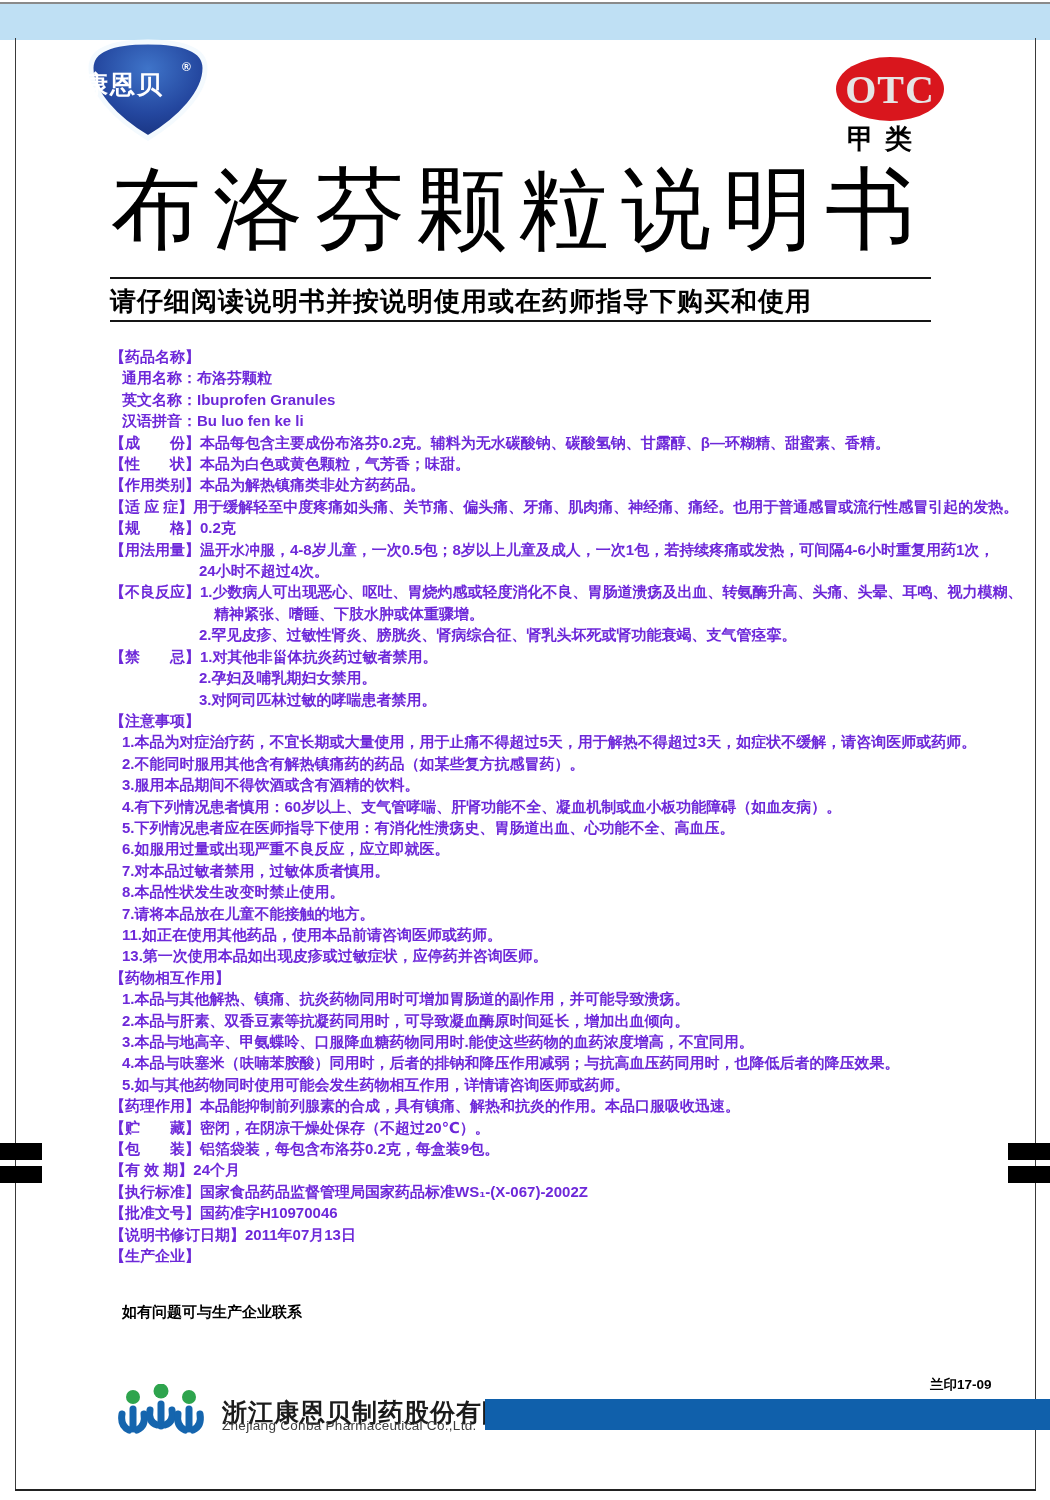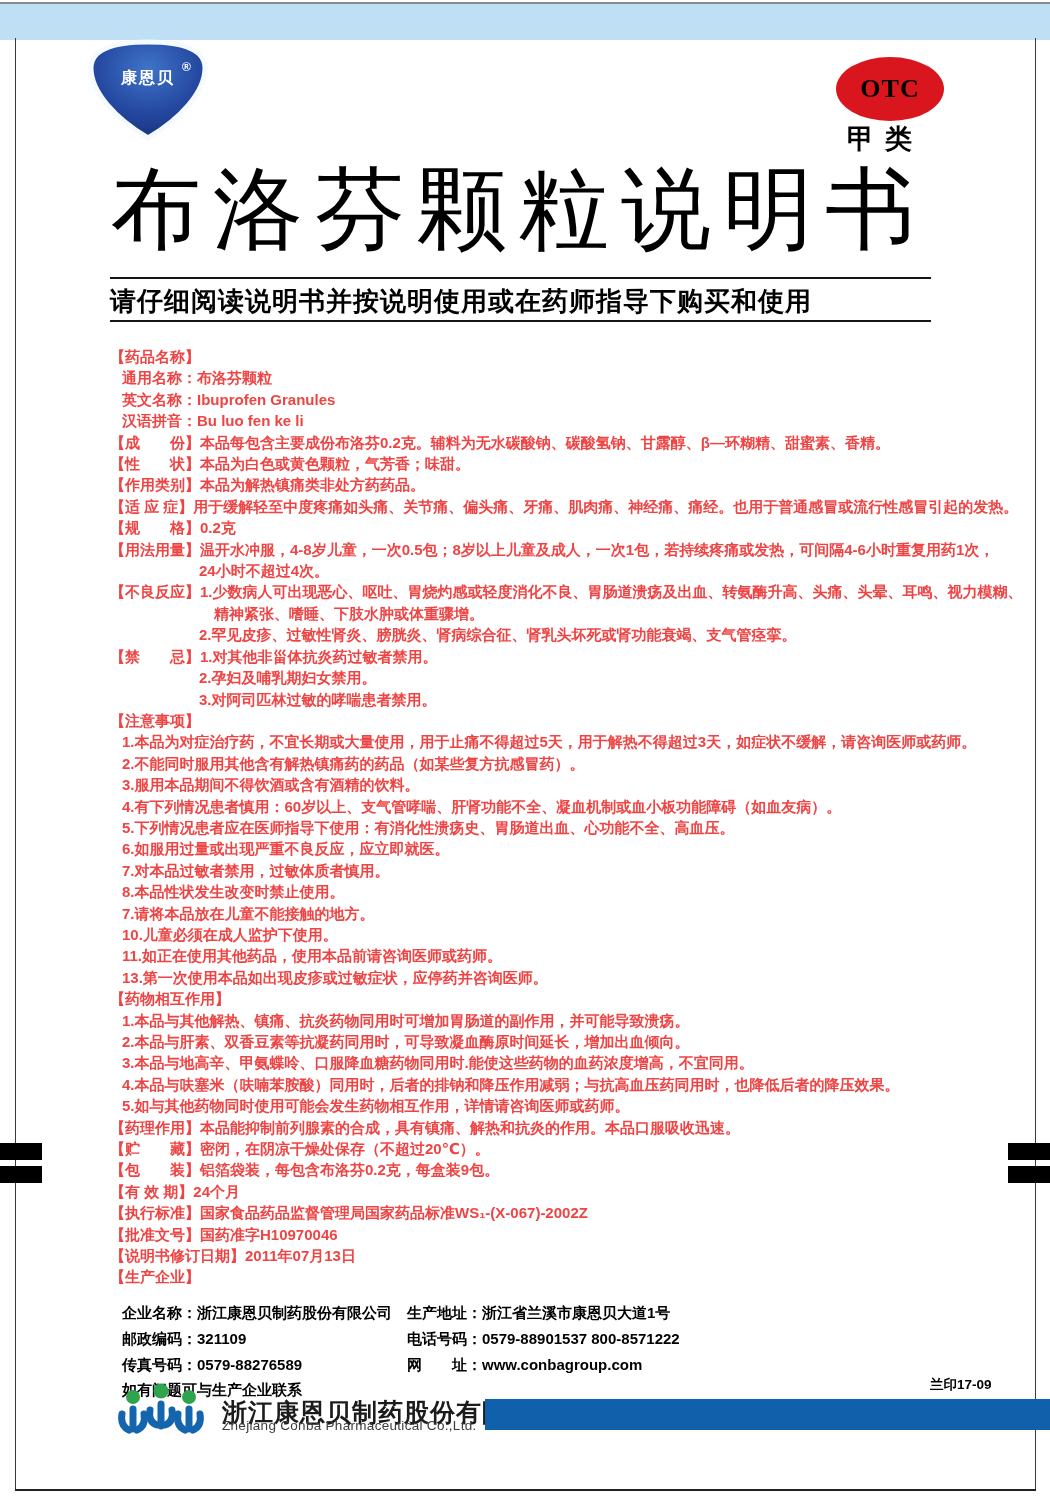--- a/index.html
+++ b/index.html
@@ -8,40 +8,40 @@
   
   .b-top{position:absolute;left:0;top:2px;width:1050px;height:2px;background:#8a8a8a;}
   .b-left{position:absolute;left:15px;top:38px;width:1px;height:1452px;background:#3a3a3a;}
   .b-right{position:absolute;left:1035px;top:38px;width:1px;height:1452px;background:#3a3a3a;}
   .b-bottom{position:absolute;left:15px;top:1489px;width:1021px;height:2px;background:#222;}
   
   .top-bar{position:absolute;left:0;top:4px;width:1050px;height:36px;background:#bfe0f4;}
   
   .brand{position:absolute;left:83px;top:38px;width:130px;height:104px;}
   .brand svg{display:block;width:100%;height:100%;}
-  .brand-text{position:absolute;left:0;top:30px;width:100%;text-align:center;color:#fff;
-              font-size:16px;font-weight:bold;letter-spacing:2px;font-family:Liberation Mono, monospace;}
+  .brand-text{position:absolute;left:0;top:30px;width:100%;color:#fff;
+              font-size:25px;font-weight:bold;letter-spacing:2px;font-family:Liberation Mono, monospace;}
   .brand-reg{position:absolute;left:99px;top:22px;color:#fff;font-size:12px;font-weight:bold;}
   
   .otc{position:absolute;left:836px;top:57px;width:108px;height:64px;background:#d9161d;
        border-radius:50%;display:flex;align-items:center;justify-content:center;}
-  .otc-label{color:#000000;font-family:"Liberation Serif","DejaVu Serif",serif;
-             font-size:26px;font-weight:bold;letter-spacing:1px;}
+  .otc-label{color:#e5e5e5;font-family:"Liberation Serif","DejaVu Serif",serif;
+             font-size:40px;font-weight:bold;letter-spacing:1px;}
   .otc-class{position:absolute;left:836px;top:121px;width:108px;text-align:left;
              font-size:27px;font-weight:bold;letter-spacing:11px;text-indent:11px;}
   
   .title{position:absolute;left:111px;top:164px;width:822px;font-size:90px;font-weight:normal;
          letter-spacing:12px;white-space:nowrap;line-height:1;color:#000000;}
   .rule{position:absolute;left:110px;width:821px;height:2px;background:#151515;}
   .rule1{top:277px;} .rule2{top:320px;}
   .subtitle{position:absolute;left:110px;top:284px;width:821px;
             font-size:26px;font-weight:bold;letter-spacing:1px;}
   
   .body-text{position:absolute;left:110px;top:346px;width:926px;font-size:15px;
-             font-weight:bold;color:#ef4444;}
+             font-weight:bold;color:#6d28d9;}
   .line{line-height:21.4px;white-space:nowrap;}
   .lbl{font-weight:bold;}
   .ind1{padding-left:12px;}
   .ind2{padding-left:89px;}
   .ind3{padding-left:104px;}
   
   .manu{position:absolute;left:110px;top:1300px;width:900px;font-size:15px;font-weight:bold;}
   .mrow{display:flex;padding-left:12px;line-height:26px;}
   .mleft{width:285px;}
   .mright{flex:1;}
@@ -117,54 +117,39 @@
       <div class="line"><span class="lbl">【注意事项】</span></div>
       <div class="line ind1">1.本品为对症治疗药，不宜长期或大量使用，用于止痛不得超过5天，用于解热不得超过3天，如症状不缓解，请咨询医师或药师。</div>
       <div class="line ind1">2.不能同时服用其他含有解热镇痛药的药品（如某些复方抗感冒药）。</div>
       <div class="line ind1">3.服用本品期间不得饮酒或含有酒精的饮料。</div>
       <div class="line ind1">4.有下列情况患者慎用：60岁以上、支气管哮喘、肝肾功能不全、凝血机制或血小板功能障碍（如血友病）。</div>
       <div class="line ind1">5.下列情况患者应在医师指导下使用：有消化性溃疡史、胃肠道出血、心功能不全、高血压。</div>
       <div class="line ind1">6.如服用过量或出现严重不良反应，应立即就医。</div>
       <div class="line ind1">7.对本品过敏者禁用，过敏体质者慎用。</div>
       <div class="line ind1">8.本品性状发生改变时禁止使用。</div>
       <div class="line ind1">7.请将本品放在儿童不能接触的地方。</div>
-      <div class="line ind1">10.儿童必须在成人监护下使用。</div>
       <div class="line ind1">11.如正在使用其他药品，使用本品前请咨询医师或药师。</div>
       <div class="line ind1">13.第一次使用本品如出现皮疹或过敏症状，应停药并咨询医师。</div>
       <div class="line"><span class="lbl">【药物相互作用】</span></div>
       <div class="line ind1">1.本品与其他解热、镇痛、抗炎药物同用时可增加胃肠道的副作用，并可能导致溃疡。</div>
       <div class="line ind1">2.本品与肝素、双香豆素等抗凝药同用时，可导致凝血酶原时间延长，增加出血倾向。</div>
       <div class="line ind1">3.本品与地高辛、甲氨蝶呤、口服降血糖药物同用时.能使这些药物的血药浓度增高，不宜同用。</div>
       <div class="line ind1">4.本品与呋塞米（呋喃苯胺酸）同用时，后者的排钠和降压作用减弱；与抗高血压药同用时，也降低后者的降压效果。</div>
       <div class="line ind1">5.如与其他药物同时使用可能会发生药物相互作用，详情请咨询医师或药师。</div>
       <div class="line"><span class="lbl">【药理作用】</span>本品能抑制前列腺素的合成，具有镇痛、解热和抗炎的作用。本品口服吸收迅速。</div>
       <div class="line"><span class="lbl">【贮　　藏】</span>密闭，在阴凉干燥处保存（不超过20℃）。</div>
       <div class="line"><span class="lbl">【包　　装】</span>铝箔袋装，每包含布洛芬0.2克，每盒装9包。</div>
       <div class="line"><span class="lbl">【有 效 期】</span>24个月</div>
       <div class="line"><span class="lbl">【执行标准】</span>国家食品药品监督管理局国家药品标准WS₁-(X-067)-2002Z</div>
       <div class="line"><span class="lbl">【批准文号】</span>国药准字H10970046</div>
       <div class="line"><span class="lbl">【说明书修订日期】</span>2011年07月13日</div>
       <div class="line"><span class="lbl">【生产企业】</span></div>
     </div>
 
   <div class="manu">
-    <div>
-        <div class="mrow">
-          <span class="mleft">企业名称：浙江康恩贝制药股份有限公司</span>
-          <span class="mright">生产地址：浙江省兰溪市康恩贝大道1号</span>
-        </div>
-        <div class="mrow">
-          <span class="mleft">邮政编码：321109</span>
-          <span class="mright">电话号码：0579-88901537 800-8571222</span>
-        </div>
-        <div class="mrow">
-          <span class="mleft">传真号码：0579-88276589</span>
-          <span class="mright">网　　址：www.conbagroup.com</span>
-        </div>
-      </div>
     <div class="mnote">如有问题可与生产企业联系</div>
   </div>
 
   <div class="f-logo">
     <svg viewBox="0 0 92 58">
       <g fill="#2ea44d">
         <circle cx="15" cy="13" r="7"></circle>
         <circle cx="43" cy="7" r="7.5"></circle>
         <circle cx="71" cy="13" r="7"></circle>
       </g>

